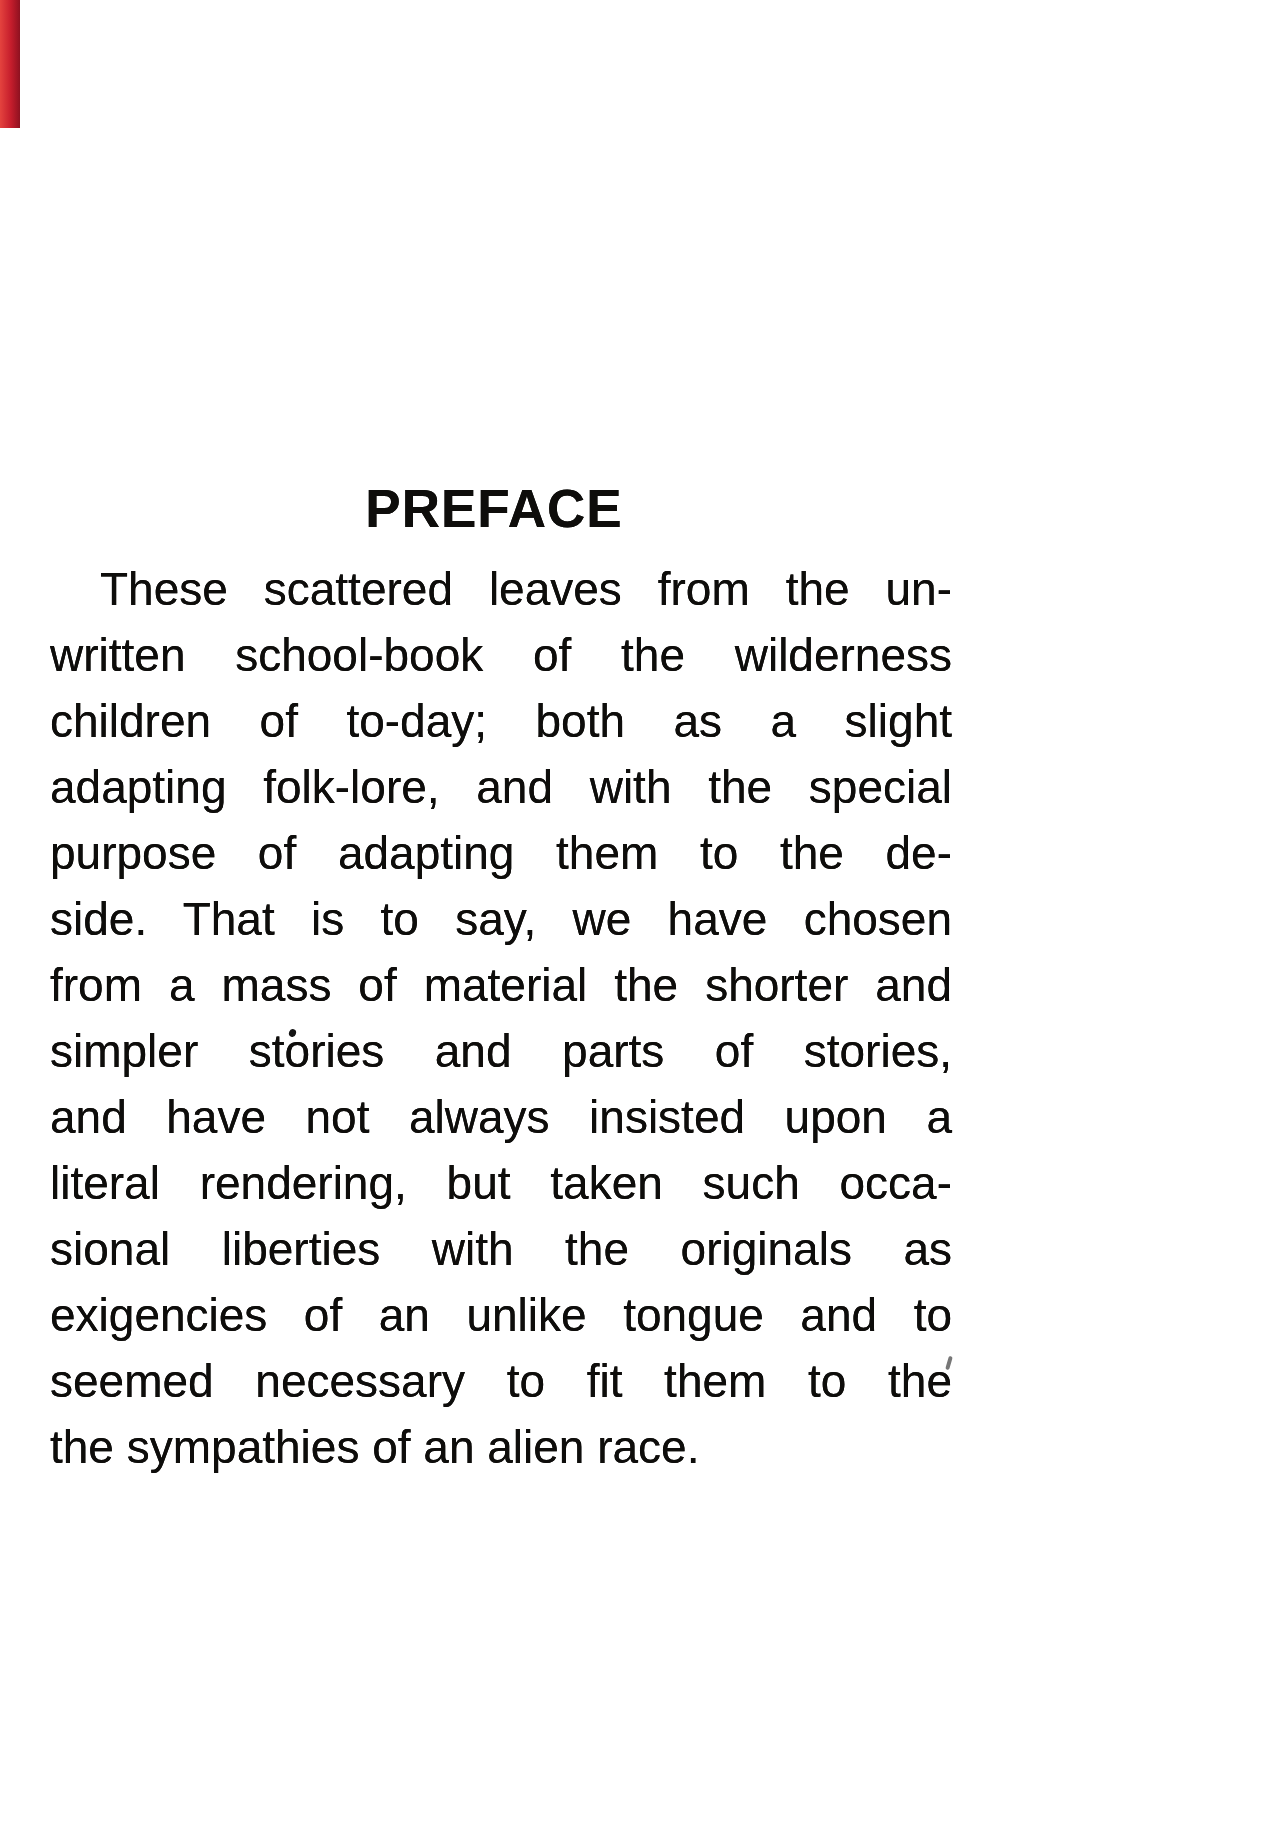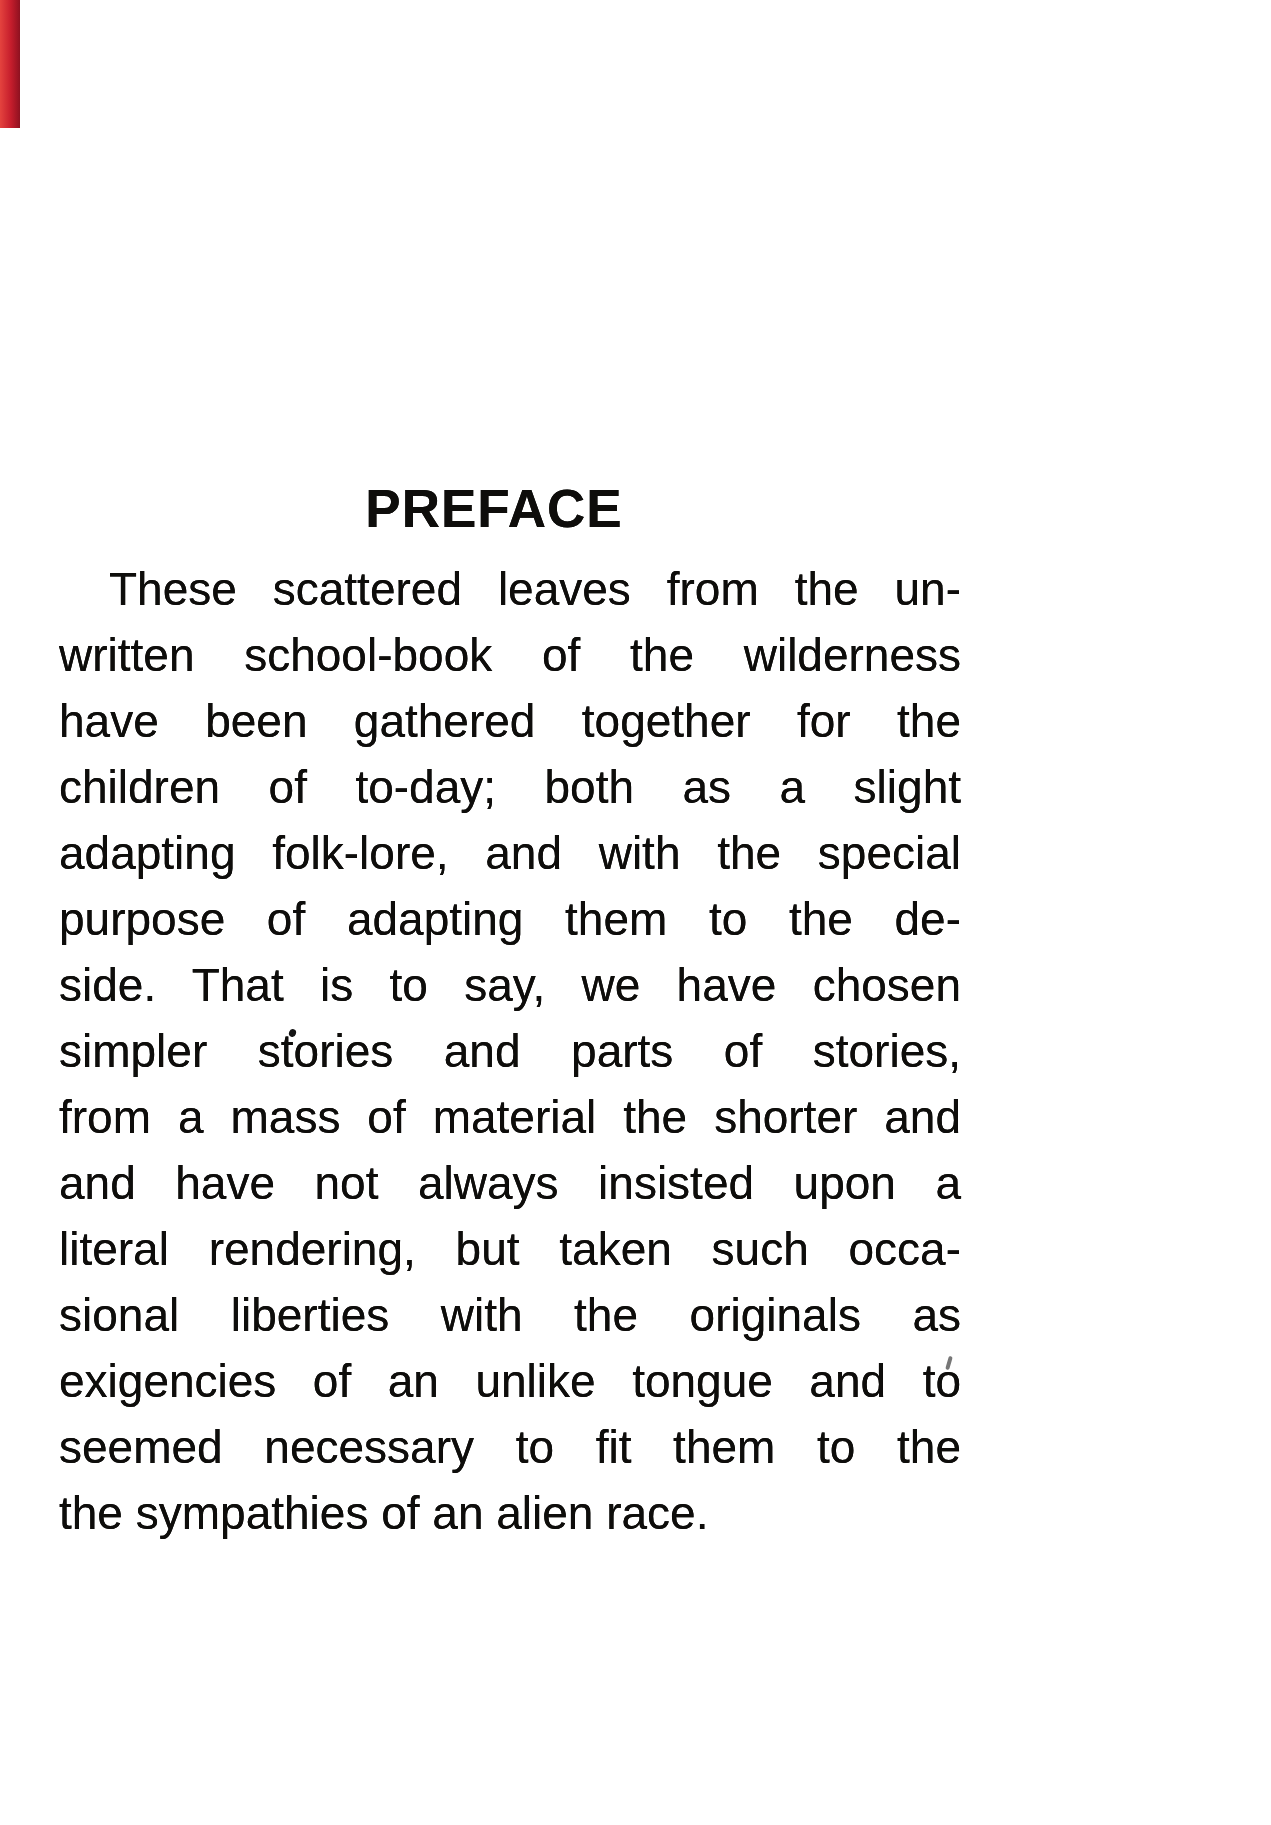--- a/index.html
+++ b/index.html
@@ -17,21 +17,21 @@
     background:linear-gradient(to right,#e4433e 0%,var(--ribbon_red,#c51d2c) 55%,#8e1120 100%);
   }
   .title {
     position:absolute; left:43px; top:444px; width:902px;
     text-align:center;
     font-size:53px; line-height:58px; font-weight:bold;
     letter-spacing:1px;
     text-shadow:0 0 0.6px currentColor;
   }
   .body-text {
-    position:absolute; left:59px; top:556px; width:902px;
+    position:absolute; left:50px; top:556px; width:902px;
     font-size:46px; line-height:66px;
     text-shadow:0 0 0.55px currentColor;
   }
   .line {
     height:66px;
     text-align:justify;
     text-align-last:justify;
     overflow:visible;
   }
   .line.first { text-indent:50px; }
@@ -52,27 +52,26 @@
 </style>
 </head>
 <body>
 
 <div class="page">
   <div class="ribbon"></div>
   <h1 class="title">PREFACE</h1>
   <div class="body-text">
       <div class="line first">These scattered leaves from the un-</div>
       <div class="line">written school-book of the wilderness</div>
-      <div class="line">have been gathered together for the</div>
       <div class="line">children of to-day; both as a slight</div>
       <div class="line">adapting folk-lore, and with the special</div>
       <div class="line">purpose of adapting them to the de-</div>
       <div class="line">side. That is to say, we have chosen</div>
+      <div class="line">from a mass of material the shorter and</div>
       <div class="line">simpler stories and parts of stories,</div>
-      <div class="line">from a mass of material the shorter and</div>
       <div class="line">and have not always insisted upon a</div>
       <div class="line">literal rendering, but taken such occa-</div>
       <div class="line">sional liberties with the originals as</div>
       <div class="line">exigencies of an unlike tongue and to</div>
       <div class="line">seemed necessary to fit them to the</div>
       <div class="line last">the sympathies of an alien race.</div>
     </div>
   <div class="ink-dot"></div>
   <div class="stray-mark"></div>
 </div>

